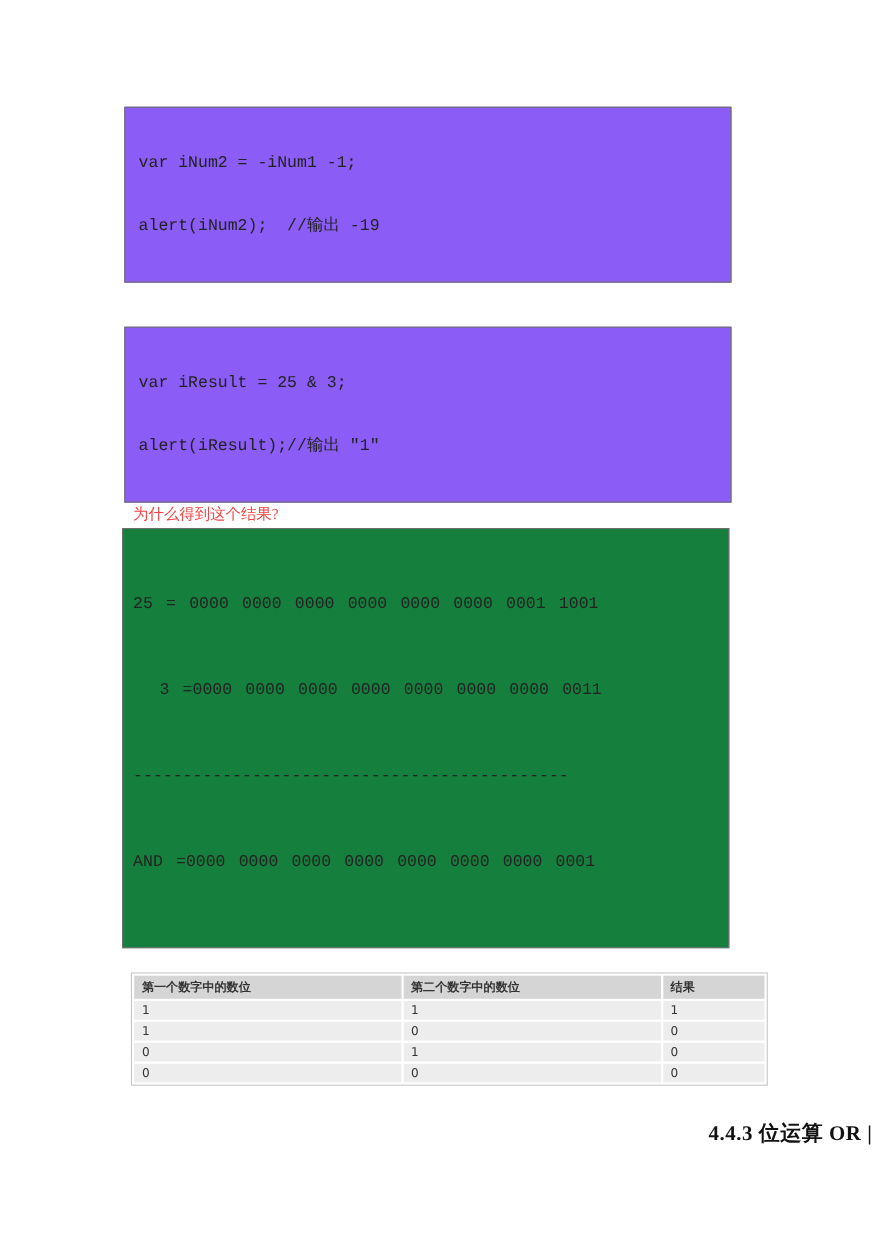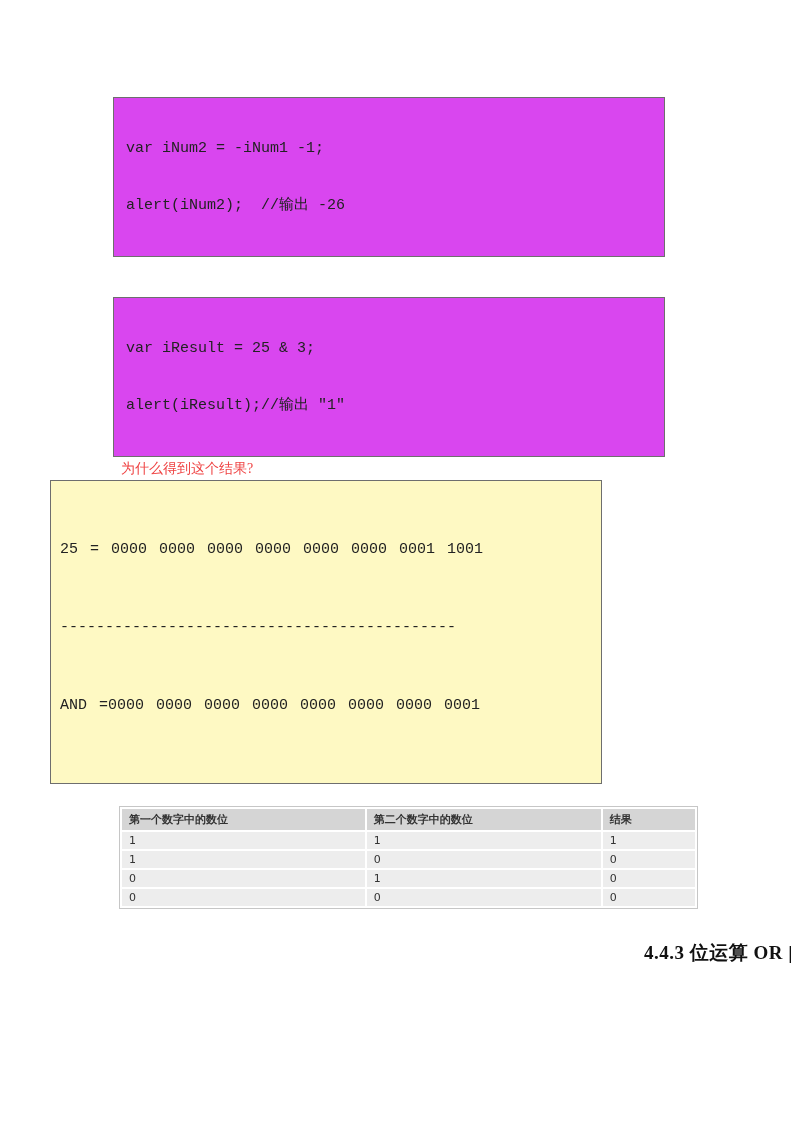--- a/index.html
+++ b/index.html
@@ -11,37 +11,37 @@
     overflow: hidden;
   }
   .page { position: relative; width: 793px; height: 1122px; }
 
   
   .code-box {
     box-sizing: border-box;
     margin-left: 113px;
     width: 552px;
     border: 1px solid #6e6e6e;
-    background: #d946ef;
+    background: #8b5cf6;
     font-family: "Liberation Mono", "DejaVu Sans Mono", monospace;
     font-size: 15px;
     line-height: 19px;
     padding: 3px 6px 3px 12px;
     white-space: pre;
     color: #222222;
   }
   .intro-code { margin-top: 97px; }
   .snippet-and { margin-top: 40px; }
 
   .binary-box {
     box-sizing: border-box;
-    margin-left: 50px;
+    margin-left: 111px;
     width: 552px;
     border: 1px solid #6e6e6e;
-    background: #fef9c3;
+    background: #15803d;
     font-family: "Liberation Mono", "DejaVu Sans Mono", monospace;
     font-size: 15px;
     line-height: 26px;
     word-spacing: 3px;
     padding: 4px 6px 12px 9px;
     white-space: pre;
     color: #222222;
   }
 
   
@@ -97,33 +97,34 @@
   }
   .tbl-and { margin-top: 22px; }
 </style>
 </head>
 <body>
 
 <div class="page">
 
   <div class="code-box intro-code">
     <div>var iNum2 = -iNum1 -1;</div>
-    <div>alert(iNum2);  //输出 -26</div>
+    <div>alert(iNum2);  //输出 -19</div>
   </div>
 
 
   <div class="code-box snippet-and">
     <div>var iResult = 25 &amp; 3;</div>
     <div>alert(iResult);//输出 ″1″</div>
   </div>
 
   <p class="question">为什么得到这个结果?</p>
 
   <div class="binary-box binary-and">
     <div>25 = 0000 0000 0000 0000 0000 0000 0001 1001</div>
+    <div>  3 =0000 0000 0000 0000 0000 0000 0000 0011</div>
     <div>--------------------------------------------</div>
     <div>AND =0000 0000 0000 0000 0000 0000 0000 0001</div>
   </div>
 
   <table class="truth tbl-and">
     <colgroup>
         <col class="c1">
         <col class="c2">
         <col class="c3">
       </colgroup>

